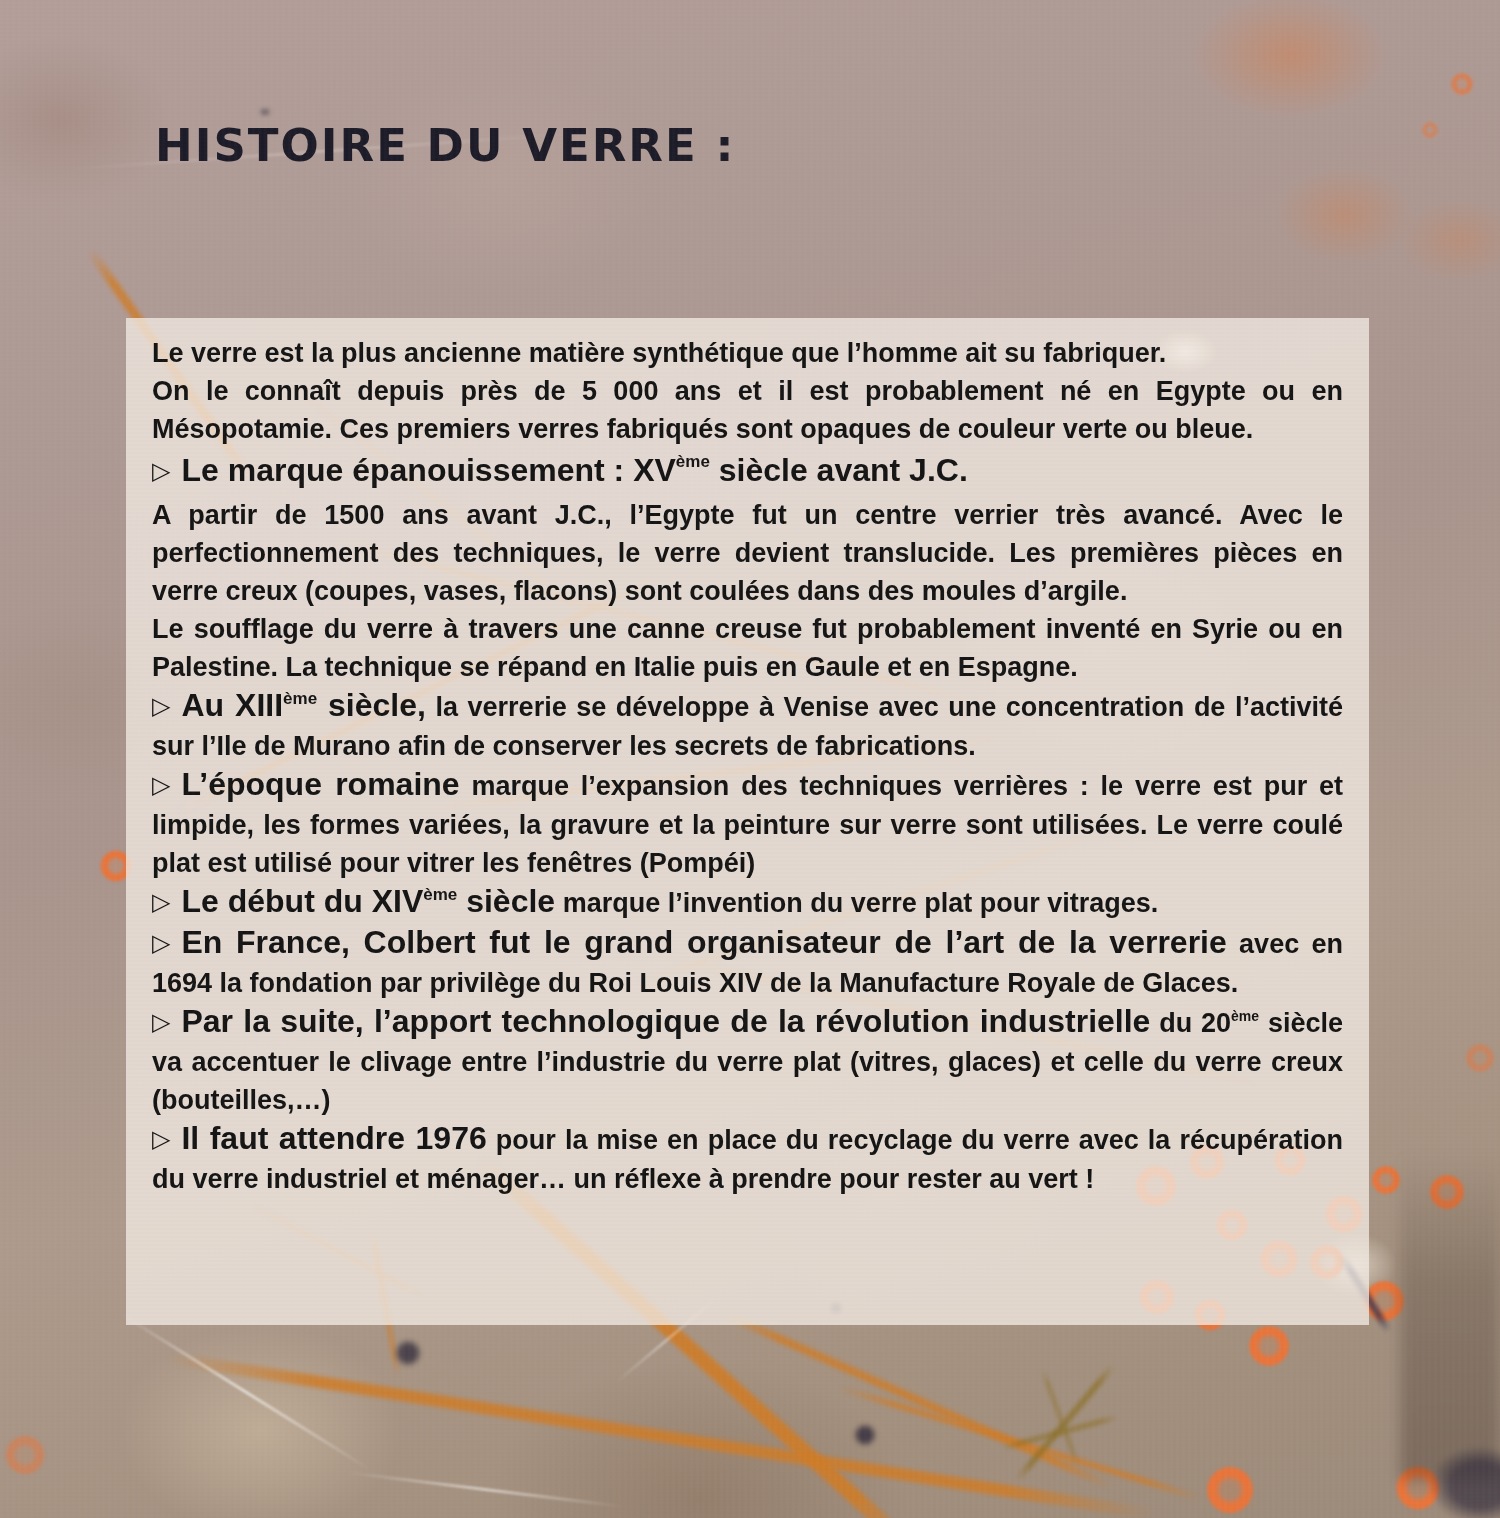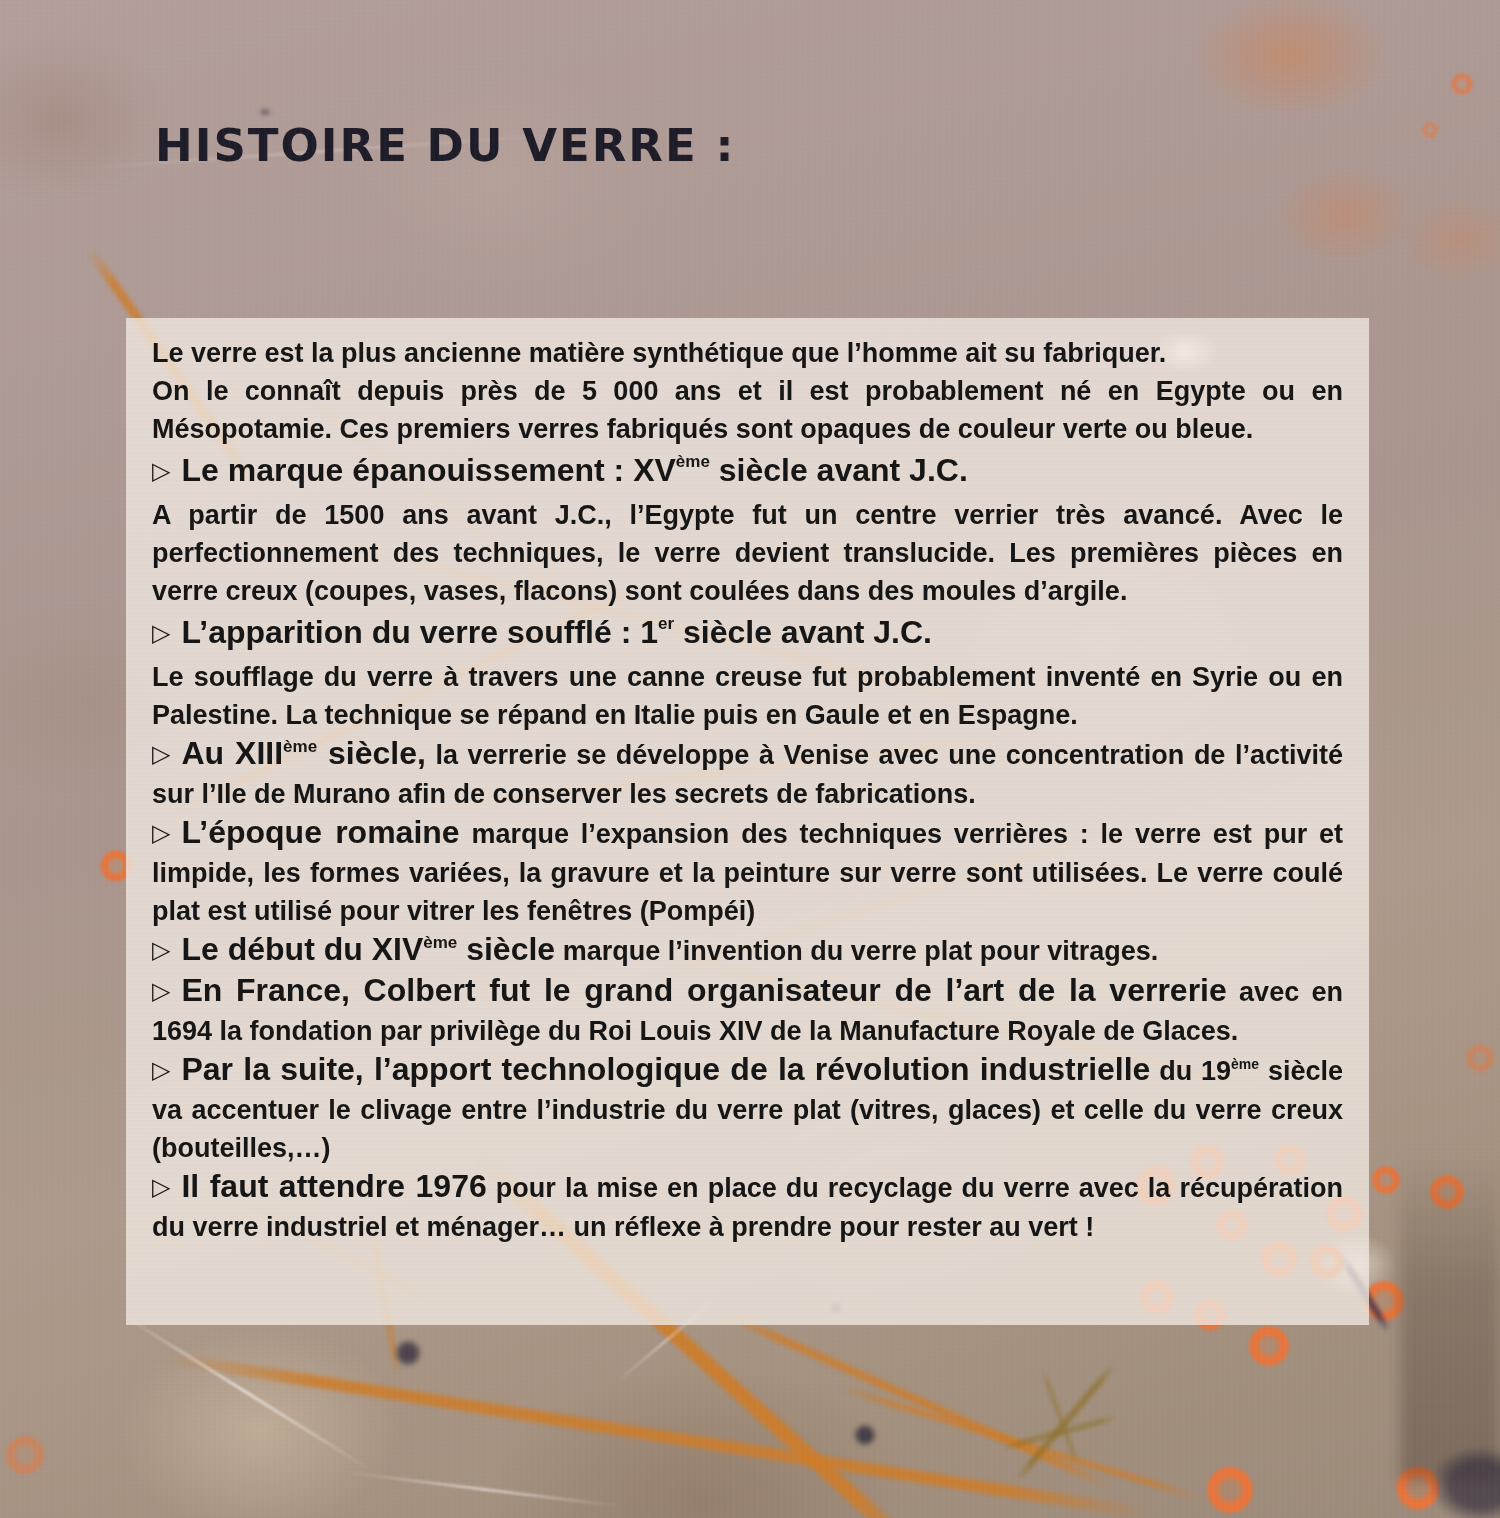--- a/index.html
+++ b/index.html
@@ -128,43 +128,40 @@
   <div class="panel">
 
     <p class="body-p">Le verre est la plus ancienne matière synthétique que l’homme ait su fabriquer.</p>
     <p class="body-p">On le connaît depuis près de 5 000 ans et il est probablement né en Egypte ou en Mésopotamie. Ces premiers verres fabriqués sont opaques de couleur verte ou bleue.</p>
 
     <p class="head-p">
       <span class="bullet">▷</span><span class="lead">Le marque épanouissement : XV</span><sup class="s-lead">ème</sup><span class="lead"> siècle avant J.C.</span>
     </p>
     <p class="body-p">A partir de 1500 ans avant J.C., l’Egypte fut un centre verrier très avancé. Avec le perfectionnement des techniques, le verre devient translucide. Les premières pièces en verre creux (coupes, vases, flacons) sont coulées dans des moules d’argile.</p>
 
-    <p class="head-p">
-      <span class="bullet">▷</span><span class="lead">L’apparition du verre soufflé : 1</span><sup class="s-lead">er</sup><span class="lead"> siècle avant J.C.</span>
-    </p>
     <p class="body-p">Le soufflage du verre à travers une canne creuse fut probablement inventé en Syrie ou en Palestine. La technique se répand en Italie puis en Gaule et en Espagne.</p>
 
     <p class="mix-p">
       <span class="bullet">▷</span><span class="lead">Au XIII</span><sup class="s-lead">ème</sup><span class="lead"> siècle,</span><span> la verrerie se développe à Venise avec une concentration de l’activité sur l’Ile de Murano afin de conserver les secrets de fabrications.</span><sup class="s-body"></sup><span></span>
     </p>
 
     <p class="mix-p">
       <span class="bullet">▷</span><span class="lead">L’époque romaine</span><sup class="s-lead"></sup><span class="lead"></span><span> marque l’expansion des techniques verrières : le verre est pur et limpide, les formes variées, la gravure et la peinture sur verre sont utilisées. Le verre coulé plat est utilisé pour vitrer les fenêtres (Pompéi)</span><sup class="s-body"></sup><span></span>
     </p>
 
     <p class="mix-p">
       <span class="bullet">▷</span><span class="lead">Le début du XIV</span><sup class="s-lead">ème</sup><span class="lead"> siècle</span><span> marque l’invention du verre plat pour vitrages.</span><sup class="s-body"></sup><span></span>
     </p>
 
     <p class="mix-p">
       <span class="bullet">▷</span><span class="lead">En France, Colbert fut le grand organisateur de l’art de la verrerie</span><sup class="s-lead"></sup><span class="lead"></span><span> avec en 1694 la fondation par privilège du Roi Louis XIV de la Manufacture Royale de Glaces.</span><sup class="s-body"></sup><span></span>
     </p>
 
     <p class="mix-p">
-      <span class="bullet">▷</span><span class="lead">Par la suite, l’apport technologique de la révolution industrielle</span><sup class="s-lead"></sup><span class="lead"></span><span> du 19</span><sup class="s-body">ème</sup><span> siècle va accentuer le clivage entre l’industrie du verre plat (vitres, glaces) et celle du verre creux (bouteilles,…)</span>
+      <span class="bullet">▷</span><span class="lead">Par la suite, l’apport technologique de la révolution industrielle</span><sup class="s-lead"></sup><span class="lead"></span><span> du 20</span><sup class="s-body">ème</sup><span> siècle va accentuer le clivage entre l’industrie du verre plat (vitres, glaces) et celle du verre creux (bouteilles,…)</span>
     </p>
 
     <p class="mix-p">
       <span class="bullet">▷</span><span class="lead">Il faut attendre 1976</span><sup class="s-lead"></sup><span class="lead"></span><span> pour la mise en place du recyclage du verre avec la récupération du verre industriel et ménager… un réflexe à prendre pour rester au vert !</span><sup class="s-body"></sup><span></span>
     </p>
 
   </div>
 
   <div class="grain"></div>
 </div>

